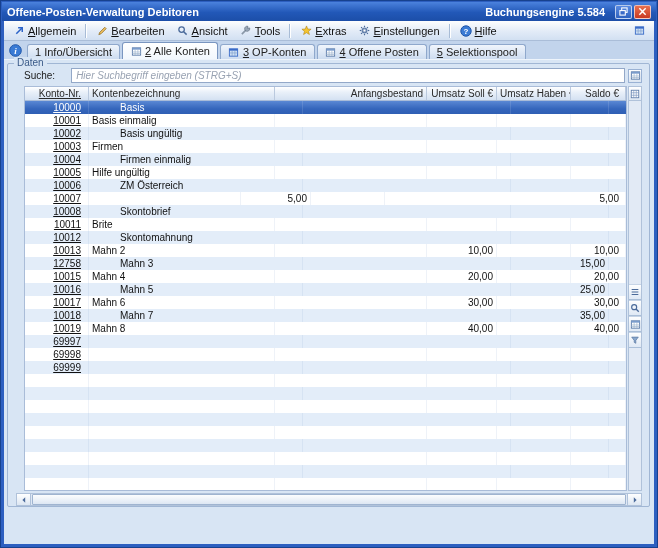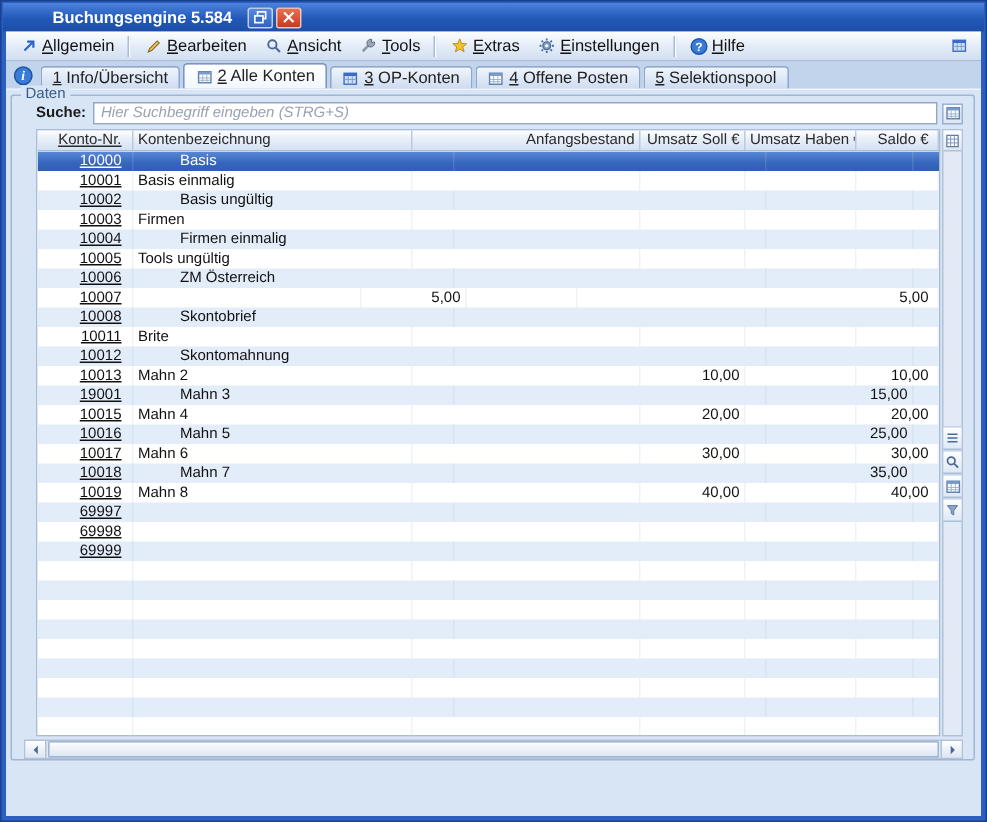--- a/index.html
+++ b/index.html
@@ -40,21 +40,21 @@
     background:linear-gradient(#f0f5fc,#cddcf0);margin-right:2px;height:15px;box-sizing:border-box;white-space:nowrap;}
   .tab.active{background:linear-gradient(#ffffff,#f2f7fd);height:17px;border-color:#7a96c0;position:relative;z-index:2;}
 
   
   .main{position:absolute;left:0;right:0;top:39px;bottom:0;}
   .group{position:absolute;left:3px;right:4px;top:3px;height:444px;
     border:1px solid #a0b6d4;border-radius:2px;box-sizing:border-box;}
   .legend{position:absolute;top:-7px;left:6px;font-size:10px;color:#3a5a88;background:#d8e5f4;padding:0 3px;line-height:12px;}
 
   .searchrow{position:absolute;top:4px;left:16px;right:7px;height:15px;display:flex;align-items:center;}
-  .searchlabel{font-size:10px;font-weight:bold;color:#1a1a1a;margin-right:5px;white-space:nowrap;}
+  .searchlabel{font-size:10px;font-weight:normal;color:#1a1a1a;margin-right:16px;white-space:nowrap;}
   .searchinput{flex:1;height:15px;box-sizing:border-box;border:1px solid #93a8c8;background:#fff;
     font-family:"Liberation Sans",sans-serif;font-size:10px;padding:0 4px;outline:none;}
   .searchinput::placeholder{font-style:italic;color:#98a2b2;}
   .minibtn{width:14px;height:14px;margin-left:3px;display:flex;align-items:center;justify-content:center;
     border:1px solid #9ab2d4;background:linear-gradient(#fff,#dce6f2);box-sizing:border-box;}
 
   
   .gridbox{position:absolute;left:16px;right:22px;top:22px;height:405px;
     border:1px solid #a9bcd8;background:#fff;display:flex;flex-direction:column;box-sizing:border-box;overflow:hidden;}
   .tableheader{display:flex;height:13px;background:linear-gradient(#ffffff,#e9f0f9 40%,#d4e1f2);
@@ -94,20 +94,21 @@
     border:1px solid #9fb4d0;border-radius:1px;}
 
   .icon{display:inline-flex;width:12px;height:12px;align-items:center;justify-content:center;flex:none;}
 </style>
 </head>
 <body>
 
 <div class="window">
 
   <div class="titlebar">
+    <span class="title">Offene-Posten-Verwaltung Debitoren</span>
     <span class="version">Buchungsengine 5.584</span>
     <span class="winbtn restore">
         <span class="icon">
           <svg width="9" height="9" viewBox="0 0 10 10">
             <rect x="3" y="1" width="6" height="5" fill="none" stroke="#fff" stroke-width="1.2"></rect>
             <rect x="1" y="4" width="6" height="5" fill="#3a6bc8" stroke="#fff" stroke-width="1.2"></rect>
           </svg>
         </span>
       </span>
     <span class="winbtn close">
@@ -321,21 +322,21 @@
                 <span class="cell col-konto">10004</span>
                 <span class="cell col-bez">Firmen einmalig</span>
                 <span class="cell col-ort"></span>
                 <span class="cell col-anf"></span>
                 <span class="cell col-soll"></span>
                 <span class="cell col-haben"></span>
                 <span class="cell col-saldo"></span>
               </div>
               <div class="row">
                 <span class="cell col-konto">10005</span>
-                <span class="cell col-bez">Tools ungültig</span>
+                <span class="cell col-bez">Hilfe ungültig</span>
                 <span class="cell col-ort"></span>
                 <span class="cell col-anf"></span>
                 <span class="cell col-soll"></span>
                 <span class="cell col-haben"></span>
                 <span class="cell col-saldo"></span>
               </div>
               <div class="row alt">
                 <span class="cell col-konto">10006</span>
                 <span class="cell col-bez">ZM Österreich</span>
                 <span class="cell col-ort"></span>
@@ -382,21 +383,21 @@
               <div class="row">
                 <span class="cell col-konto">10013</span>
                 <span class="cell col-bez">Mahn 2</span>
                 <span class="cell col-ort"></span>
                 <span class="cell col-anf"></span>
                 <span class="cell col-soll">10,00</span>
                 <span class="cell col-haben"></span>
                 <span class="cell col-saldo">10,00</span>
               </div>
               <div class="row alt">
-                <span class="cell col-konto">19001</span>
+                <span class="cell col-konto">12758</span>
                 <span class="cell col-bez">Mahn 3</span>
                 <span class="cell col-ort"></span>
                 <span class="cell col-anf"></span>
                 <span class="cell col-soll">15,00</span>
                 <span class="cell col-haben"></span>
                 <span class="cell col-saldo">15,00</span>
               </div>
               <div class="row">
                 <span class="cell col-konto">10015</span>
                 <span class="cell col-bez">Mahn 4</span>

